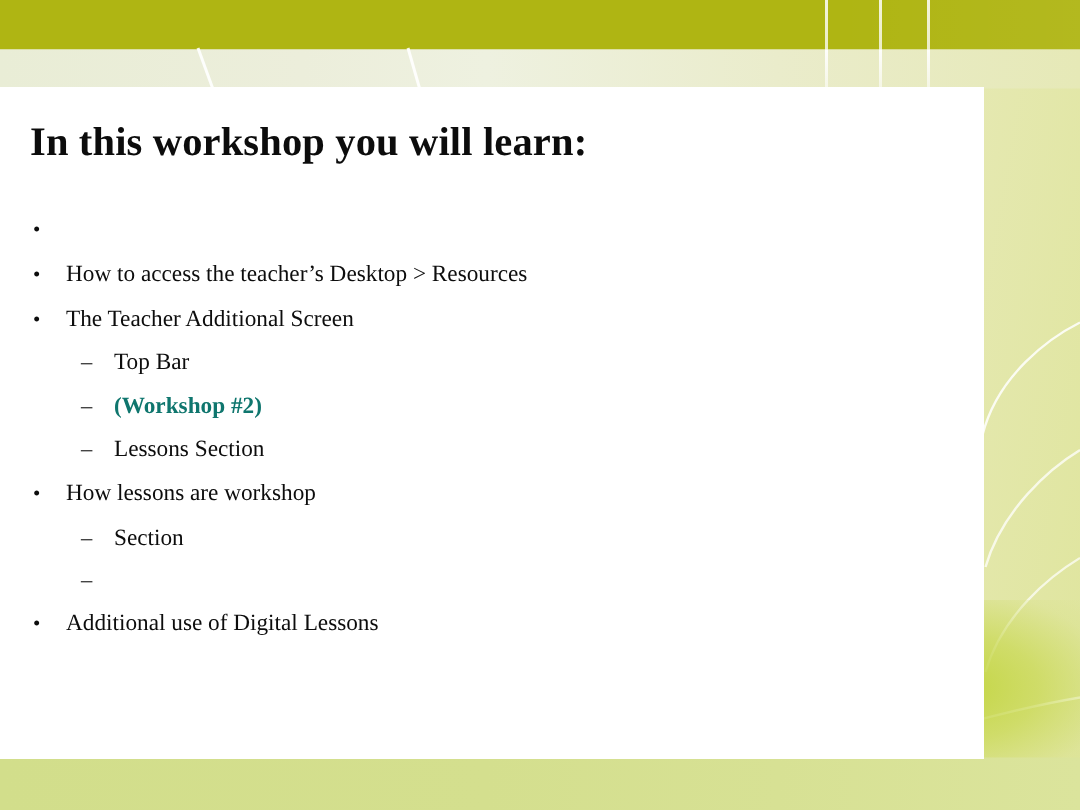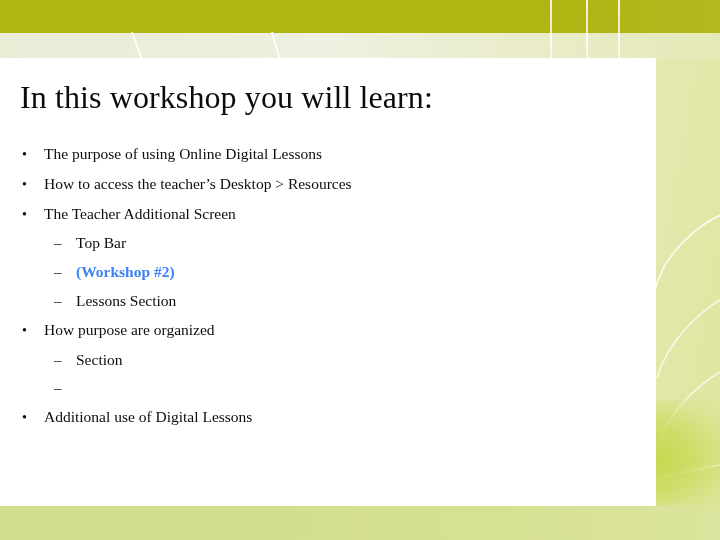--- a/index.html
+++ b/index.html
@@ -138,24 +138,24 @@
     width: 656px;
     height: 448px;
     background: #ffffff;
   }
 
   
   .slide-title {
     position: absolute;
     left: 20px;
     top: 22px;
-    font-size: 32px;
+    font-size: 27px;
     line-height: 1.1;
     color: #0c0c0c;
-    font-weight: normal;
+    font-weight: bold;
     letter-spacing: 0.1px;
     white-space: nowrap;
   }
 
   .body-list {
     position: absolute;
     left: 14px;
     top: 82px;
     width: 620px;
   }
@@ -234,45 +234,44 @@
     <div class="bottom-band"></div>
   </div>
 
   <div class="content-card">
 
     <div class="slide-title">In this workshop you will learn:</div>
 
     <div class="body-list">
         <div class="bullet-row lvl1">
           <span class="marker">•</span>
-          <span class="bullet-text">The purpose of using Online Digital Lessons</span>
         </div>
         <div class="bullet-row lvl1">
           <span class="marker">•</span>
           <span class="bullet-text">How to access the teacher’s Desktop &gt; Resources</span>
         </div>
         <div class="bullet-row lvl1">
           <span class="marker">•</span>
           <span class="bullet-text">The Teacher Additional Screen</span>
         </div>
         <div class="bullet-row lvl2">
           <span class="marker">–</span>
           <span class="bullet-text">Top Bar</span>
         </div>
         <div class="bullet-row lvl2">
           <span class="marker">–</span>
-          <span class="accent" style="color: #3b82f6;">(Workshop #2)</span>
+          <span class="accent" style="color: #0f766e;">(Workshop #2)</span>
         </div>
         <div class="bullet-row lvl2">
           <span class="marker">–</span>
           <span class="bullet-text">Lessons Section</span>
         </div>
         <div class="bullet-row lvl1">
           <span class="marker">•</span>
-          <span class="bullet-text">How purpose are organized</span>
+          <span class="bullet-text">How lessons are workshop</span>
         </div>
         <div class="bullet-row lvl2">
           <span class="marker">–</span>
           <span class="bullet-text">Section</span>
         </div>
         <div class="bullet-row lvl2">
           <span class="marker">–</span>
         </div>
         <div class="bullet-row lvl1">
           <span class="marker">•</span>

